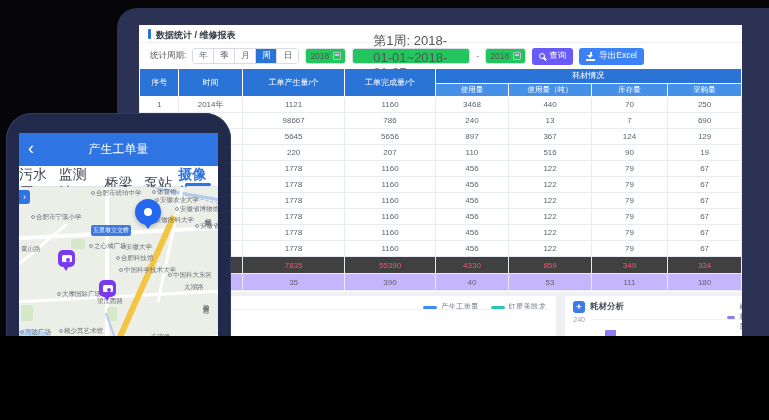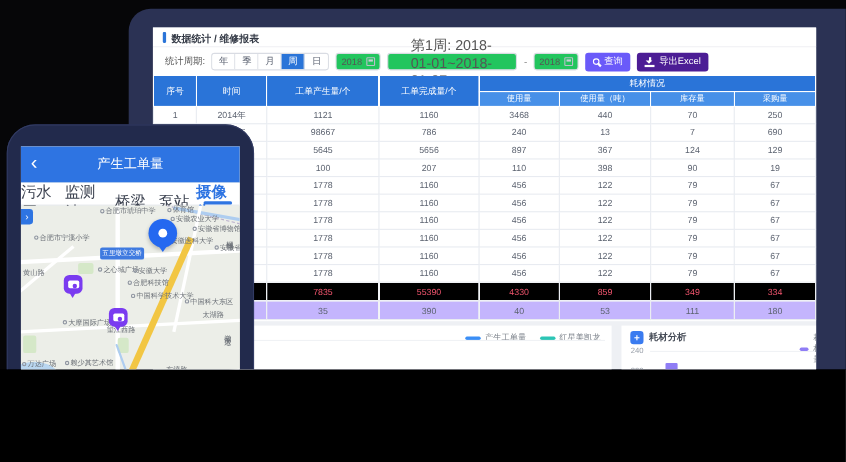--- a/index.html
+++ b/index.html
@@ -21,35 +21,35 @@
   .seg{width:21px;font-size:8.5px;color:#5a6170;display:flex;align-items:center;justify-content:center;border-right:1px solid #d9dce3;background:#fff;cursor:pointer;}
   .seg:last-child{border-right:none;}
   .seg.on{background:#2a74d8;color:#fff;}
   .pick{height:16px;border:1px solid #d9dce3;border-radius:3px;background:#22c55e;display:flex;align-items:center;gap:4px;padding:0 4px;font-size:8.5px;color:#555;}
   .cal{width:8px;height:8px;border:1px solid #b9bec9;border-radius:1px;position:relative;flex:0 0 auto;}
   .cal:before{content:"";position:absolute;left:1px;right:1px;top:1px;height:2px;background:#c9ced8;}
   .winput{width:118px;}
   .sep{font-size:9px;color:#888;}
   .btn{height:17px;border:none;border-radius:3px;color:#fff;font-size:8.5px;display:flex;align-items:center;gap:4px;padding:0 7px;cursor:pointer;}
   .btn-query{background:#6a5af9;}
-  .btn-export{background:#4c1d95;text-align:right;}
+  .btn-export{background:#3b82f6;text-align:right;}
   .mag{width:6px;height:6px;border:1.5px solid #fff;border-radius:50%;position:relative;display:inline-block;}
   .mag:after{content:"";position:absolute;width:4px;height:1.5px;background:#fff;transform:rotate(45deg);right:-3px;bottom:-1px;}
   .dl{position:relative;width:9px;height:9px;display:inline-block;}
   .dl .a1{position:absolute;left:3.5px;top:0;width:2px;height:4px;background:#fff;}
   .dl .a2{position:absolute;left:1.2px;top:3.5px;border-left:3.3px solid transparent;border-right:3.3px solid transparent;border-top:3.5px solid #fff;}
   .dl .a3{position:absolute;left:0;bottom:0;width:9px;height:1.5px;background:#fff;}
 
   
   table.rpt{position:absolute;left:0;top:43px;border-collapse:collapse;table-layout:fixed;}
   table.rpt th,table.rpt td{border:1px solid #e8ebf1;font-weight:normal;overflow:hidden;white-space:nowrap;}
   table.rpt thead th{background:#2a74d8;color:#fff;font-size:8px;border-color:rgba(255,255,255,.28);}
   table.rpt thead tr.sub th{background:#4790e8;}
   table.rpt td{font-size:8px;color:#5c6370;text-align:center;height:16px;background:#fff;}
-  tr.total td{background:#000000;color:#f2556e;height:17px;}
+  tr.total td{background:#404040;color:#f2556e;height:17px;}
   tr.total td.lab{color:#f2556e;}
   tr.avg td{background:#c4b5fd;height:17px;}
   tr.avg td.lab{color:#4a4f5a;}
 
   
   .panel{position:absolute;background:#fff;overflow:hidden;}
   #panelL{left:0;top:271px;width:417px;height:210px;}
   #panelR{left:426px;top:271px;width:177px;height:210px;}
   .legend{position:absolute;top:6px;right:10px;display:flex;gap:12px;align-items:center;}
   .litem{display:flex;gap:4px;align-items:center;font-size:7.5px;color:#7a8089;}
@@ -196,24 +196,24 @@
               <td>5645</td>
               <td>5656</td>
               <td>897</td>
               <td>367</td>
               <td>124</td>
               <td>129</td>
             </tr>
             <tr>
               <td>4</td>
               <td>2017年</td>
-              <td>100</td>
+              <td>220</td>
               <td>207</td>
               <td>110</td>
-              <td>398</td>
+              <td>516</td>
               <td>90</td>
               <td>19</td>
             </tr>
             <tr>
               <td>5</td>
               <td>2018年</td>
               <td>1778</td>
               <td>1160</td>
               <td>456</td>
               <td>122</td>

